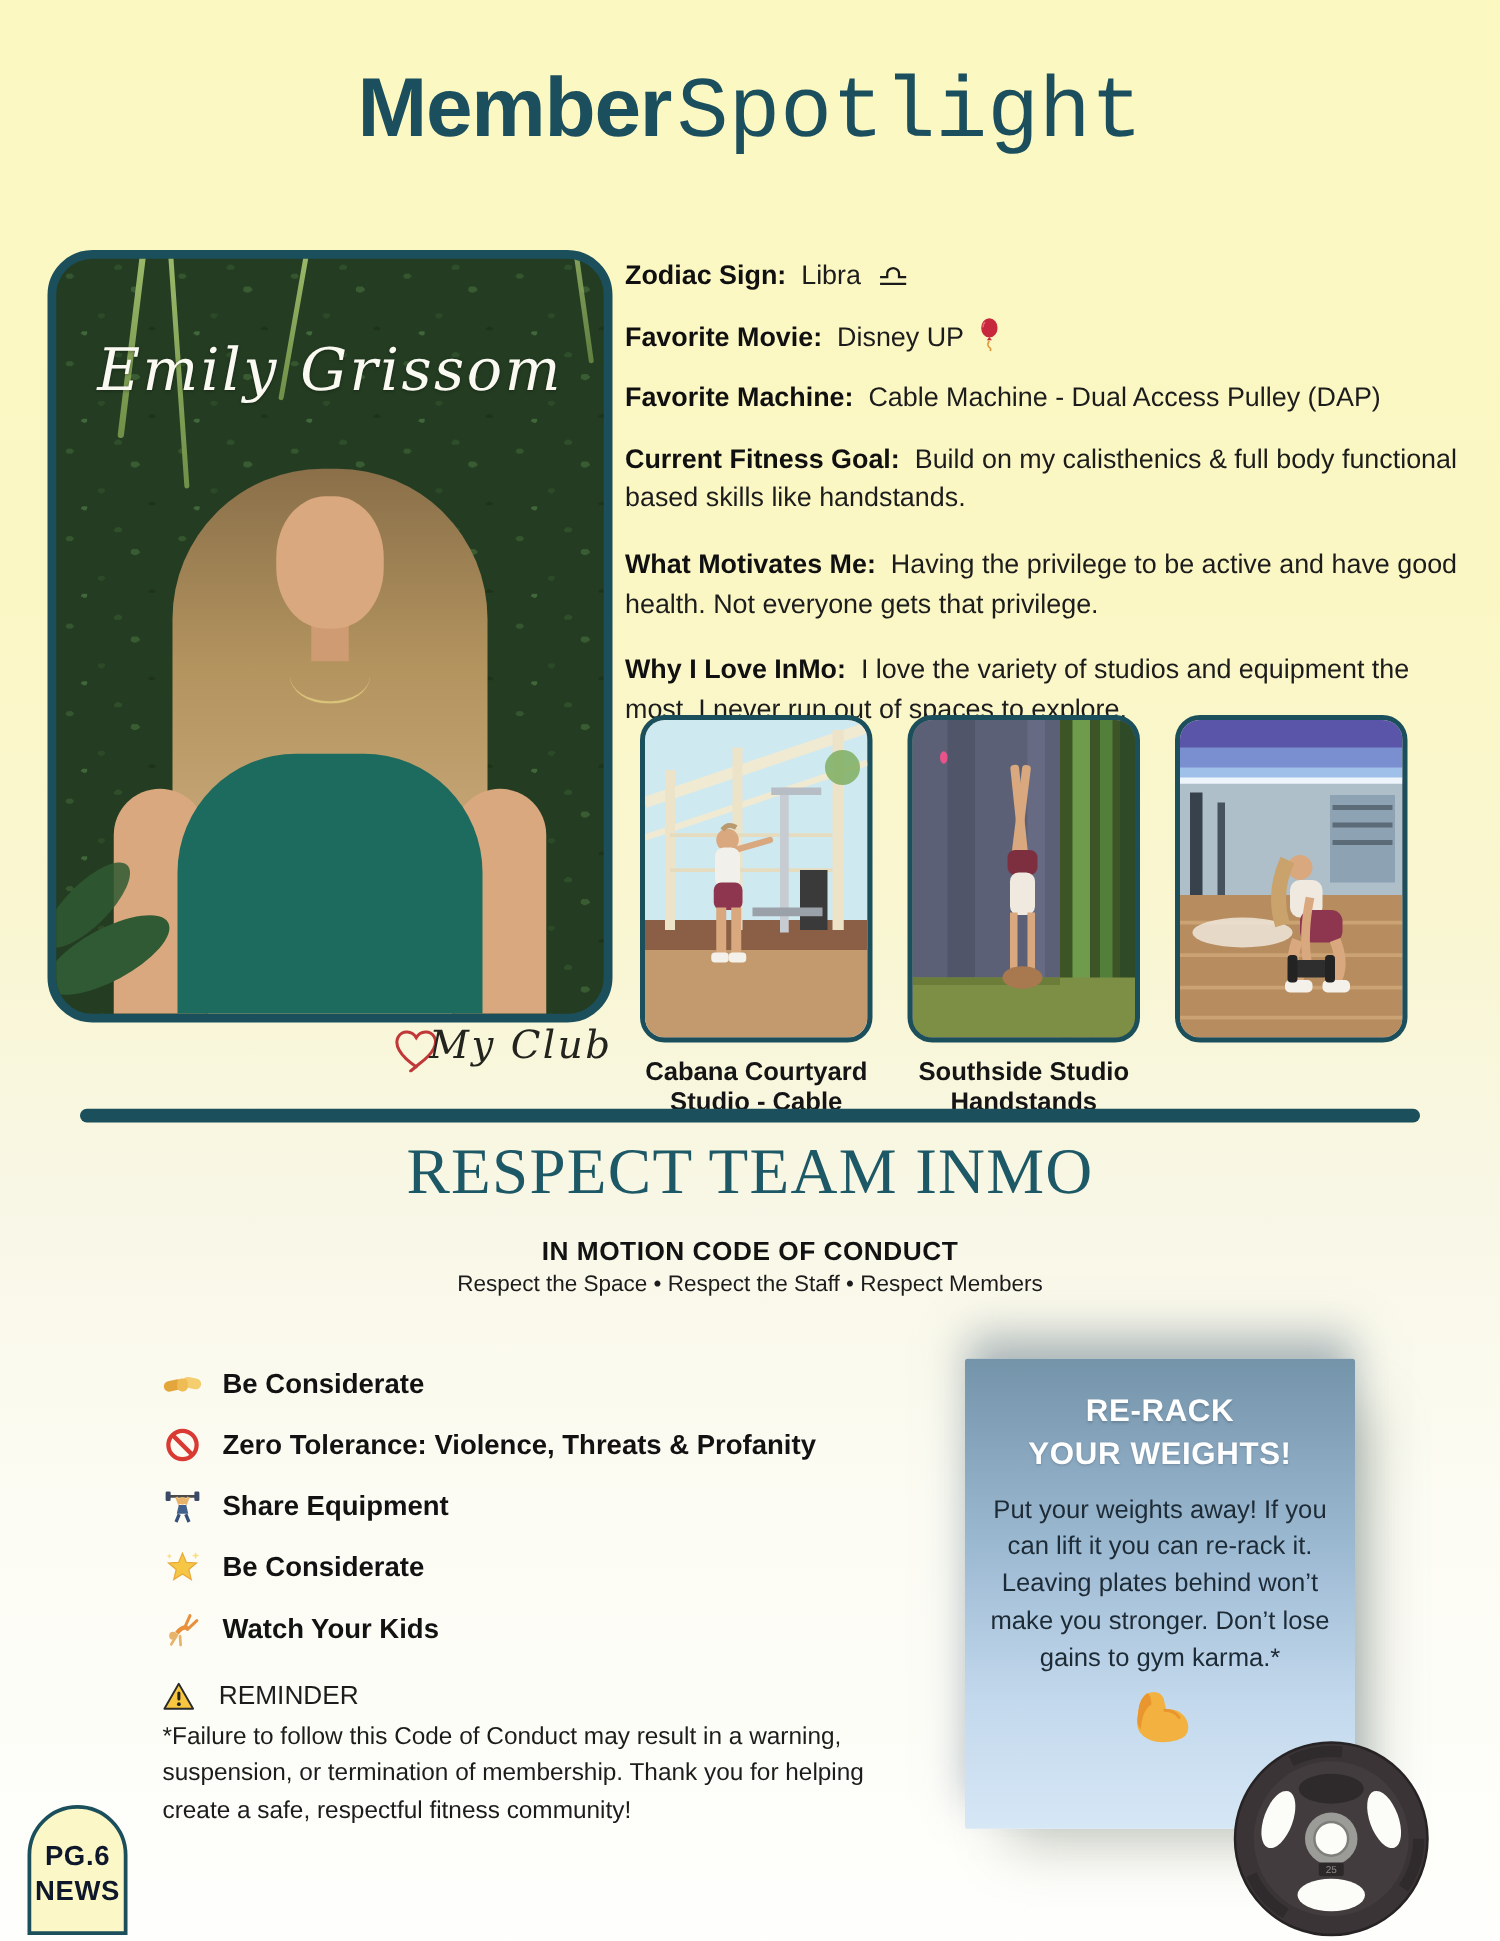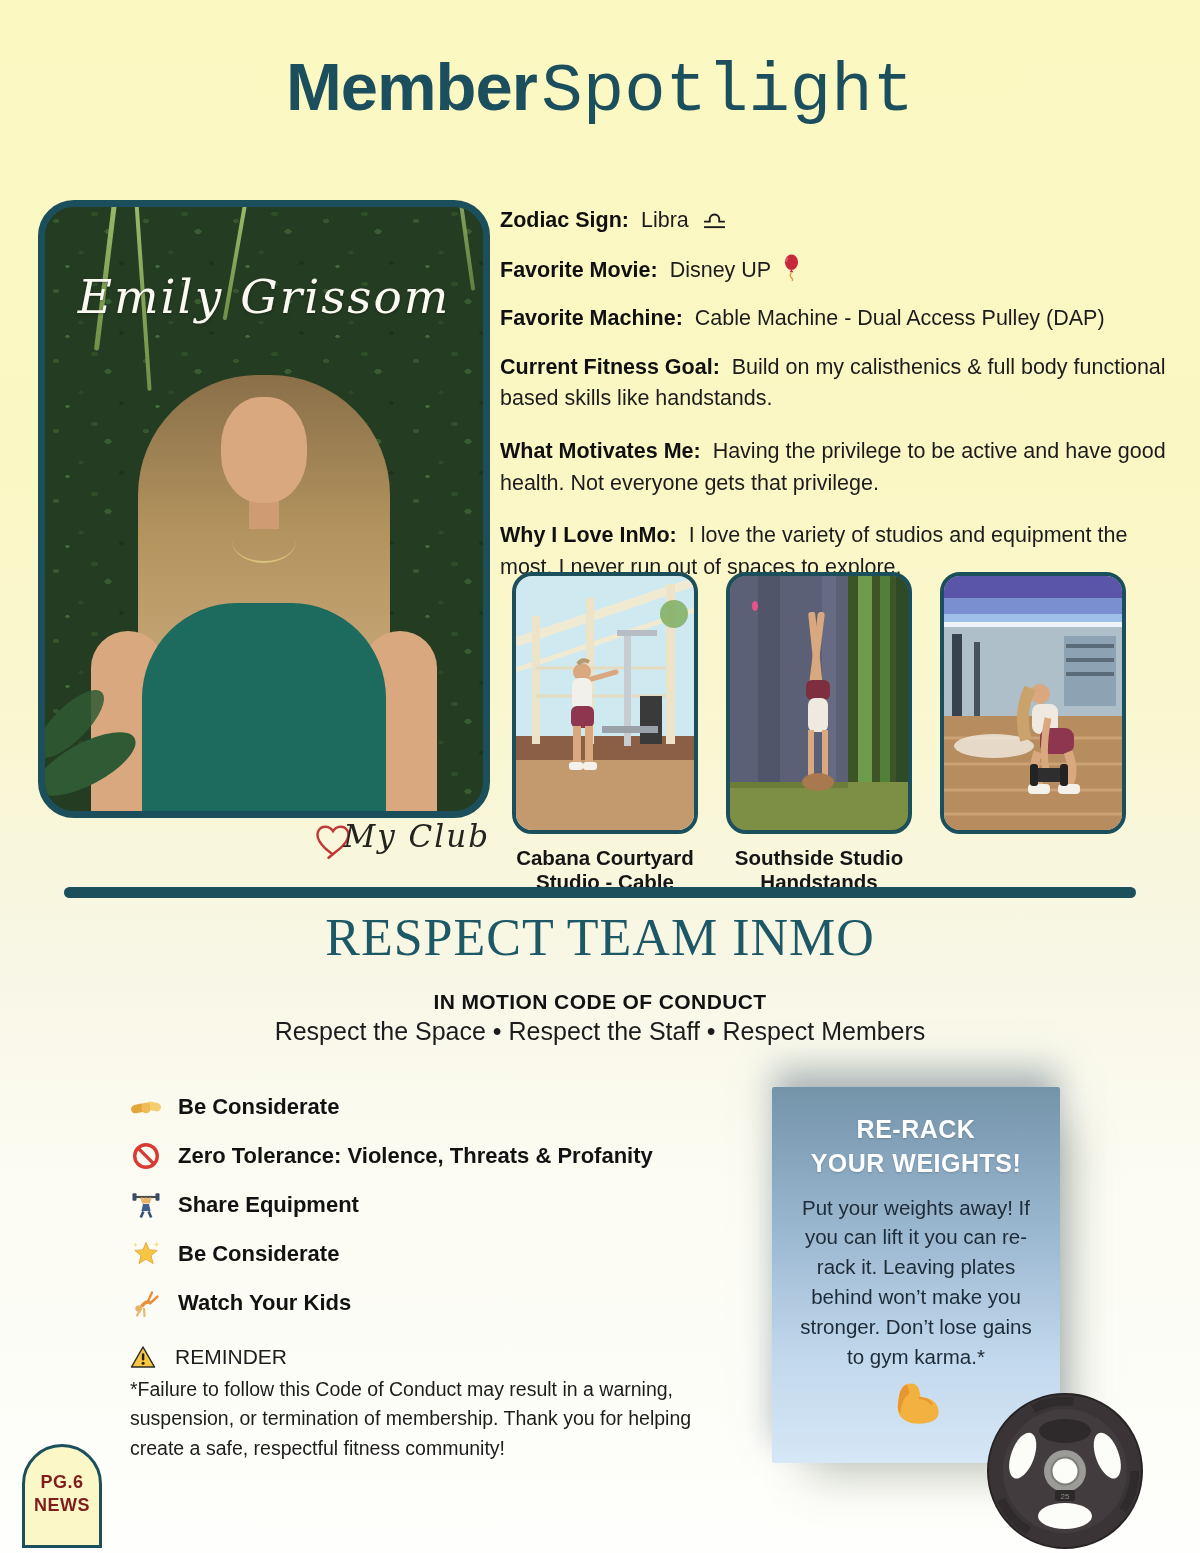--- a/index.html
+++ b/index.html
@@ -67,49 +67,49 @@
   .thumb svg{display:block;}
   figcaption{margin-top:12px;text-align:center;font-weight:bold;font-size:20.5px;line-height:1.18;color:#151515;}
   
   .divider{position:absolute;left:64px;top:887px;width:1072px;height:11px;background:#1b4f5c;border-radius:6px;}
   
   .conduct-heading{position:absolute;top:908px;left:0;width:100%;margin:0;text-align:center;
     font-family:"Liberation Serif",serif;font-weight:500;font-size:52px;color:#1d5866;letter-spacing:1px;}
   .conduct-sub{position:absolute;top:990px;left:0;width:100%;margin:0;text-align:center;
     font-size:21px;font-weight:bold;color:#121212;letter-spacing:.4px;}
   .conduct-tagline{position:absolute;top:1017px;left:0;width:100%;margin:0;text-align:center;
-    font-size:25px;color:#1c1c1c;}
+    font-size:18px;color:#1c1c1c;}
   .rules{position:absolute;left:128px;top:1082px;margin:0;padding:0;list-style:none;}
   .rules li{display:flex;align-items:center;height:49px;}
   .rules .ric{width:36px;display:inline-flex;justify-content:center;margin-right:14px;flex:0 0 36px;}
   .rules .rlabel{font-size:22px;font-weight:bold;color:#121212;}
   
   .reminder{position:absolute;left:130px;top:1345px;width:596px;}
   .rem-head{font-size:21px;color:#1c1c1c;display:flex;align-items:center;gap:19px;}
   .reminder p{margin:6px 0 0 0;font-size:19.5px;line-height:1.5;color:#1c1c1c;}
   
   .rerack{
-    position:absolute;left:772px;top:1087px;width:288px;height:376px;box-sizing:border-box;
+    position:absolute;left:772px;top:1087px;width:312px;height:376px;box-sizing:border-box;
     background:linear-gradient(180deg,#7494aa 0%,#9cb9d2 40%,#c2d8ec 72%,#d6e7f6 100%);
     box-shadow:0 -20px 32px -2px rgba(105,125,142,.55), 24px 26px 40px -12px rgba(140,150,130,.45);
     text-align:center;border-radius:2px;
   }
   .rerack h4{margin:26px 10px 0 10px;font-size:25px;line-height:1.35;color:#ffffff;letter-spacing:.5px;
     text-shadow:0 1px 2px rgba(70,90,110,.4);}
   .rerack h4 span{display:block;}
   .rerack p{margin:12px 0 0 0;padding:0 17px;font-size:20.5px;line-height:1.46;color:#1d2b36;}
   .rerack .biceps{margin-top:8px;}
   
   .plate{position:absolute;left:985px;top:1390px;}
   
   .badge{
     position:absolute;left:22px;top:1444px;width:80px;height:104px;box-sizing:border-box;
     background:#fbf7c6;border:3px solid #1b4f5c;border-bottom-width:3px;
     border-radius:42px 42px 0 0;text-align:center;padding-top:24px;
-    font-weight:bold;font-size:18px;line-height:1.25;color:#7f1d1d;letter-spacing:.5px;
+    font-weight:bold;font-size:22px;line-height:1.25;color:#0f172a;letter-spacing:.5px;
   }
 </style>
 </head>
 <body>
 
 <div class="page">
 
   <div class="title">
     <span class="t-bold">Member</span>
     <span class="t-serif">Spotlight</span>

